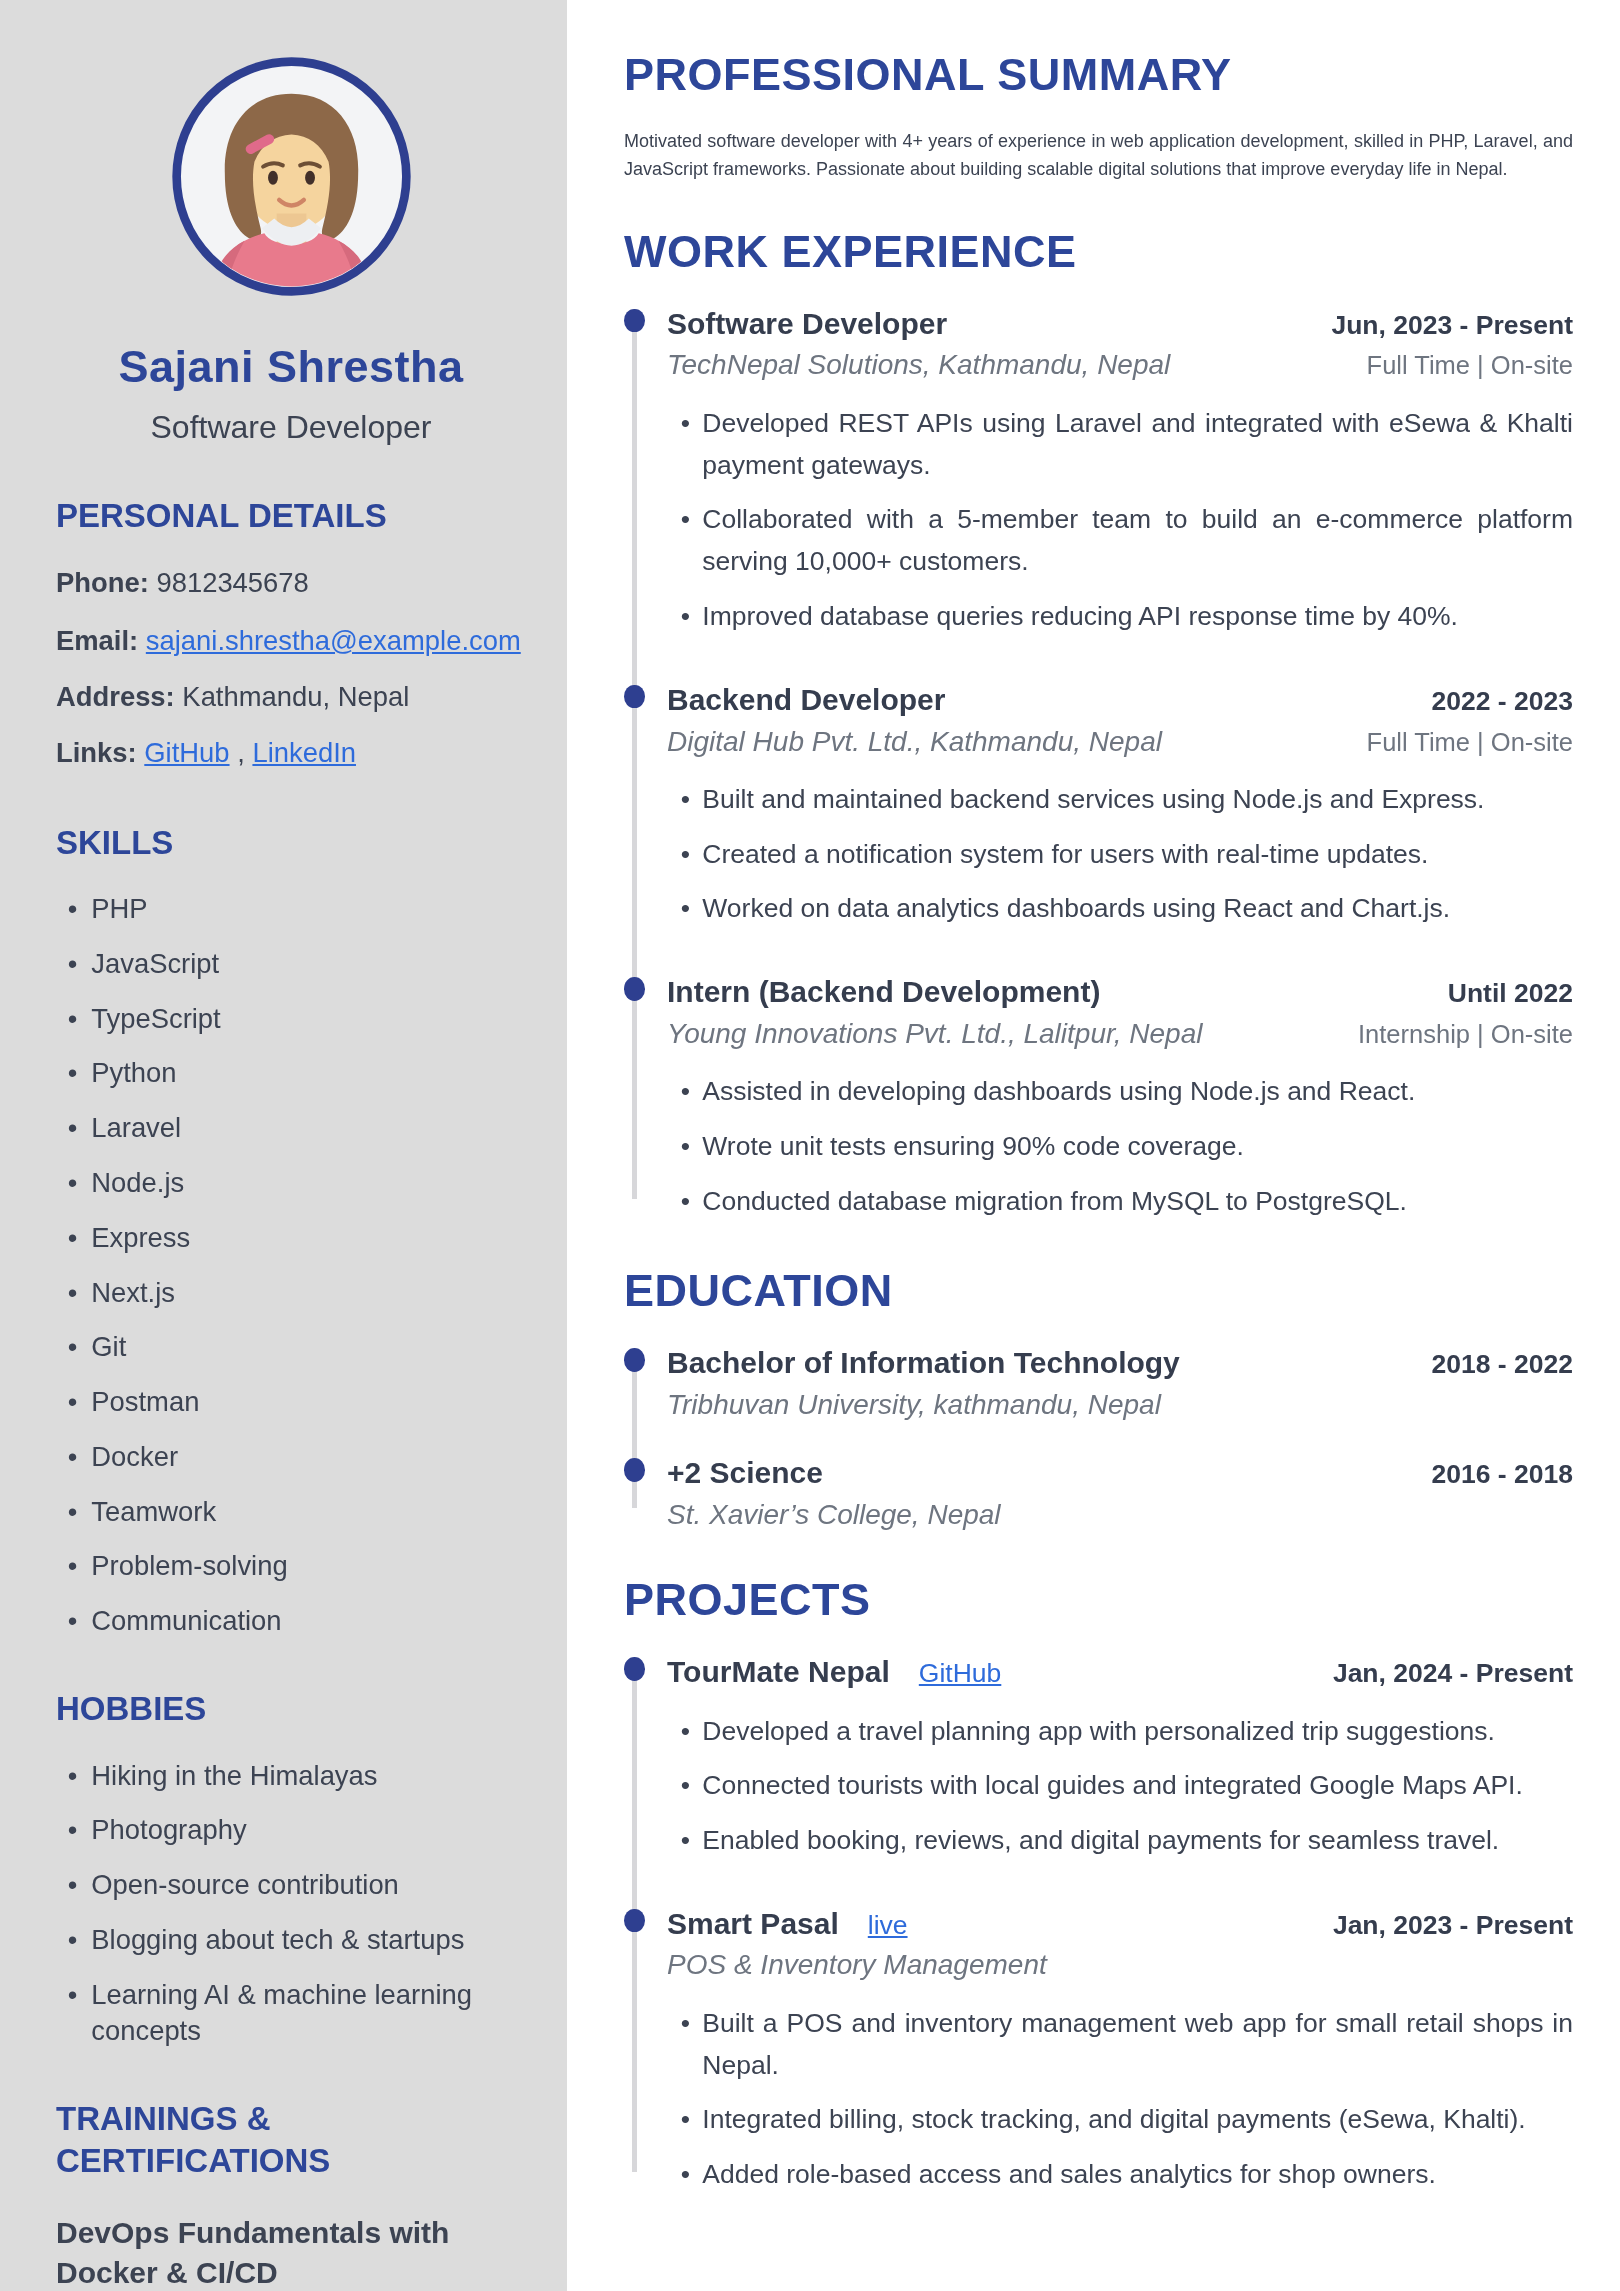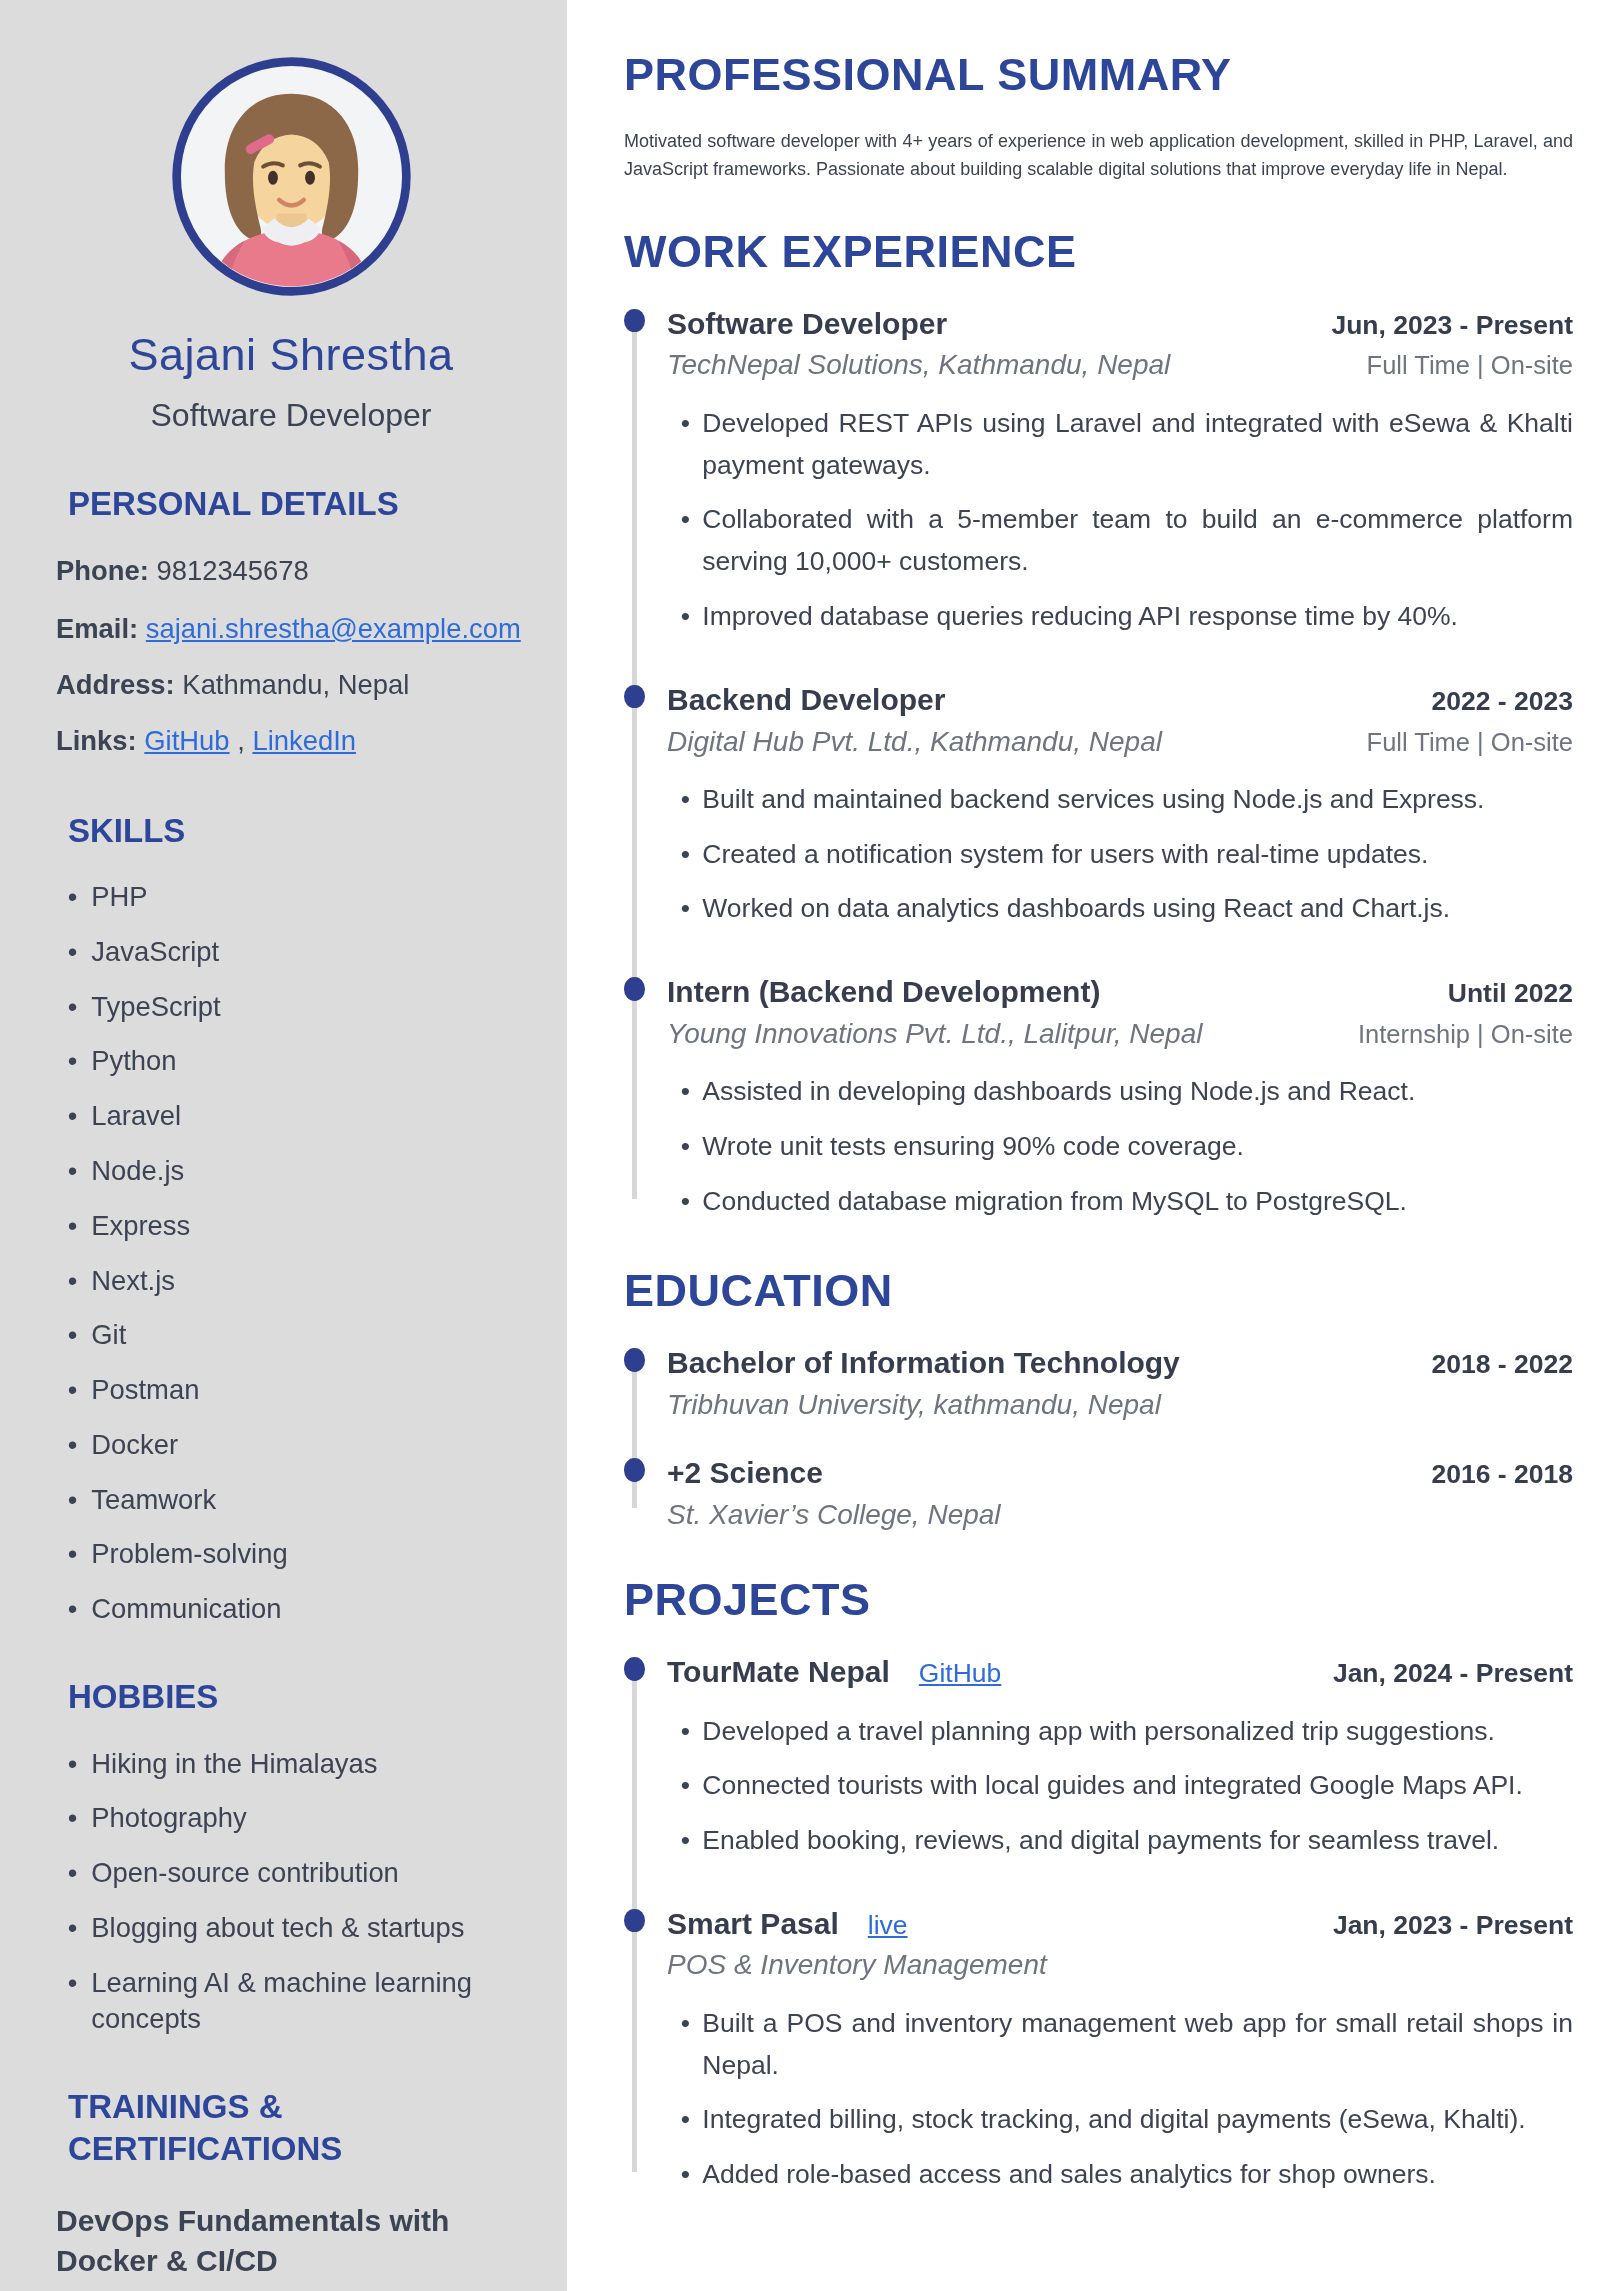--- a/index.html
+++ b/index.html
@@ -19,23 +19,23 @@
     font-family:"Liberation Sans", sans-serif;
     display:flex;align-items:stretch;
   }
   
   .sidebar{
     width:567px;flex:0 0 567px;background:var(--sidebar-bg);
     padding:0 41px 39px 56px;
   }
   .avatar-wrap{width:247px;height:247px;margin:53px auto 0;}
   .avatar-wrap svg{width:100%;height:100%;display:block;}
-  .name{margin:29px 0 0;font-size:45px;font-weight:400;color:var(--accent);text-align:center;letter-spacing:0.5px;}
+  .name{margin:41px 0 0;font-size:45px;font-weight:700;color:var(--accent);text-align:center;letter-spacing:0.5px;}
   .role{margin:15.7px 0 0;font-size:32px;color:var(--dark);text-align:center;}
-  .side-h{font-size:33px;font-weight:700;color:var(--accent);margin:49px 12px 0;line-height:1.28;}
+  .side-h{font-size:33px;font-weight:700;color:var(--accent);margin:49px 0 0;line-height:1.28;}
   .details{margin-top:25.5px;}
   .detail-line{font-size:27.4px;color:var(--dark);margin-bottom:14.7px;line-height:1.5;}
   .lbl{font-weight:700;}
   a.slink{color:var(--link);text-decoration:underline;cursor:pointer;}
   a.block{display:inline-block;margin-top:2px;}
   .side-list{list-style:none;margin:27px 0 0;padding:0 0 0 9.8px;}
   .side-list li{font-size:27.4px;color:var(--dark);margin-bottom:18.6px;padding-left:25.5px;position:relative;line-height:1.32;}
   .side-list li::before{content:'\2022';position:absolute;left:2px;top:0;color:var(--dark);}
   .cert-title{font-size:30px;font-weight:700;color:var(--dark);margin-top:31px;line-height:1.32;}
   

